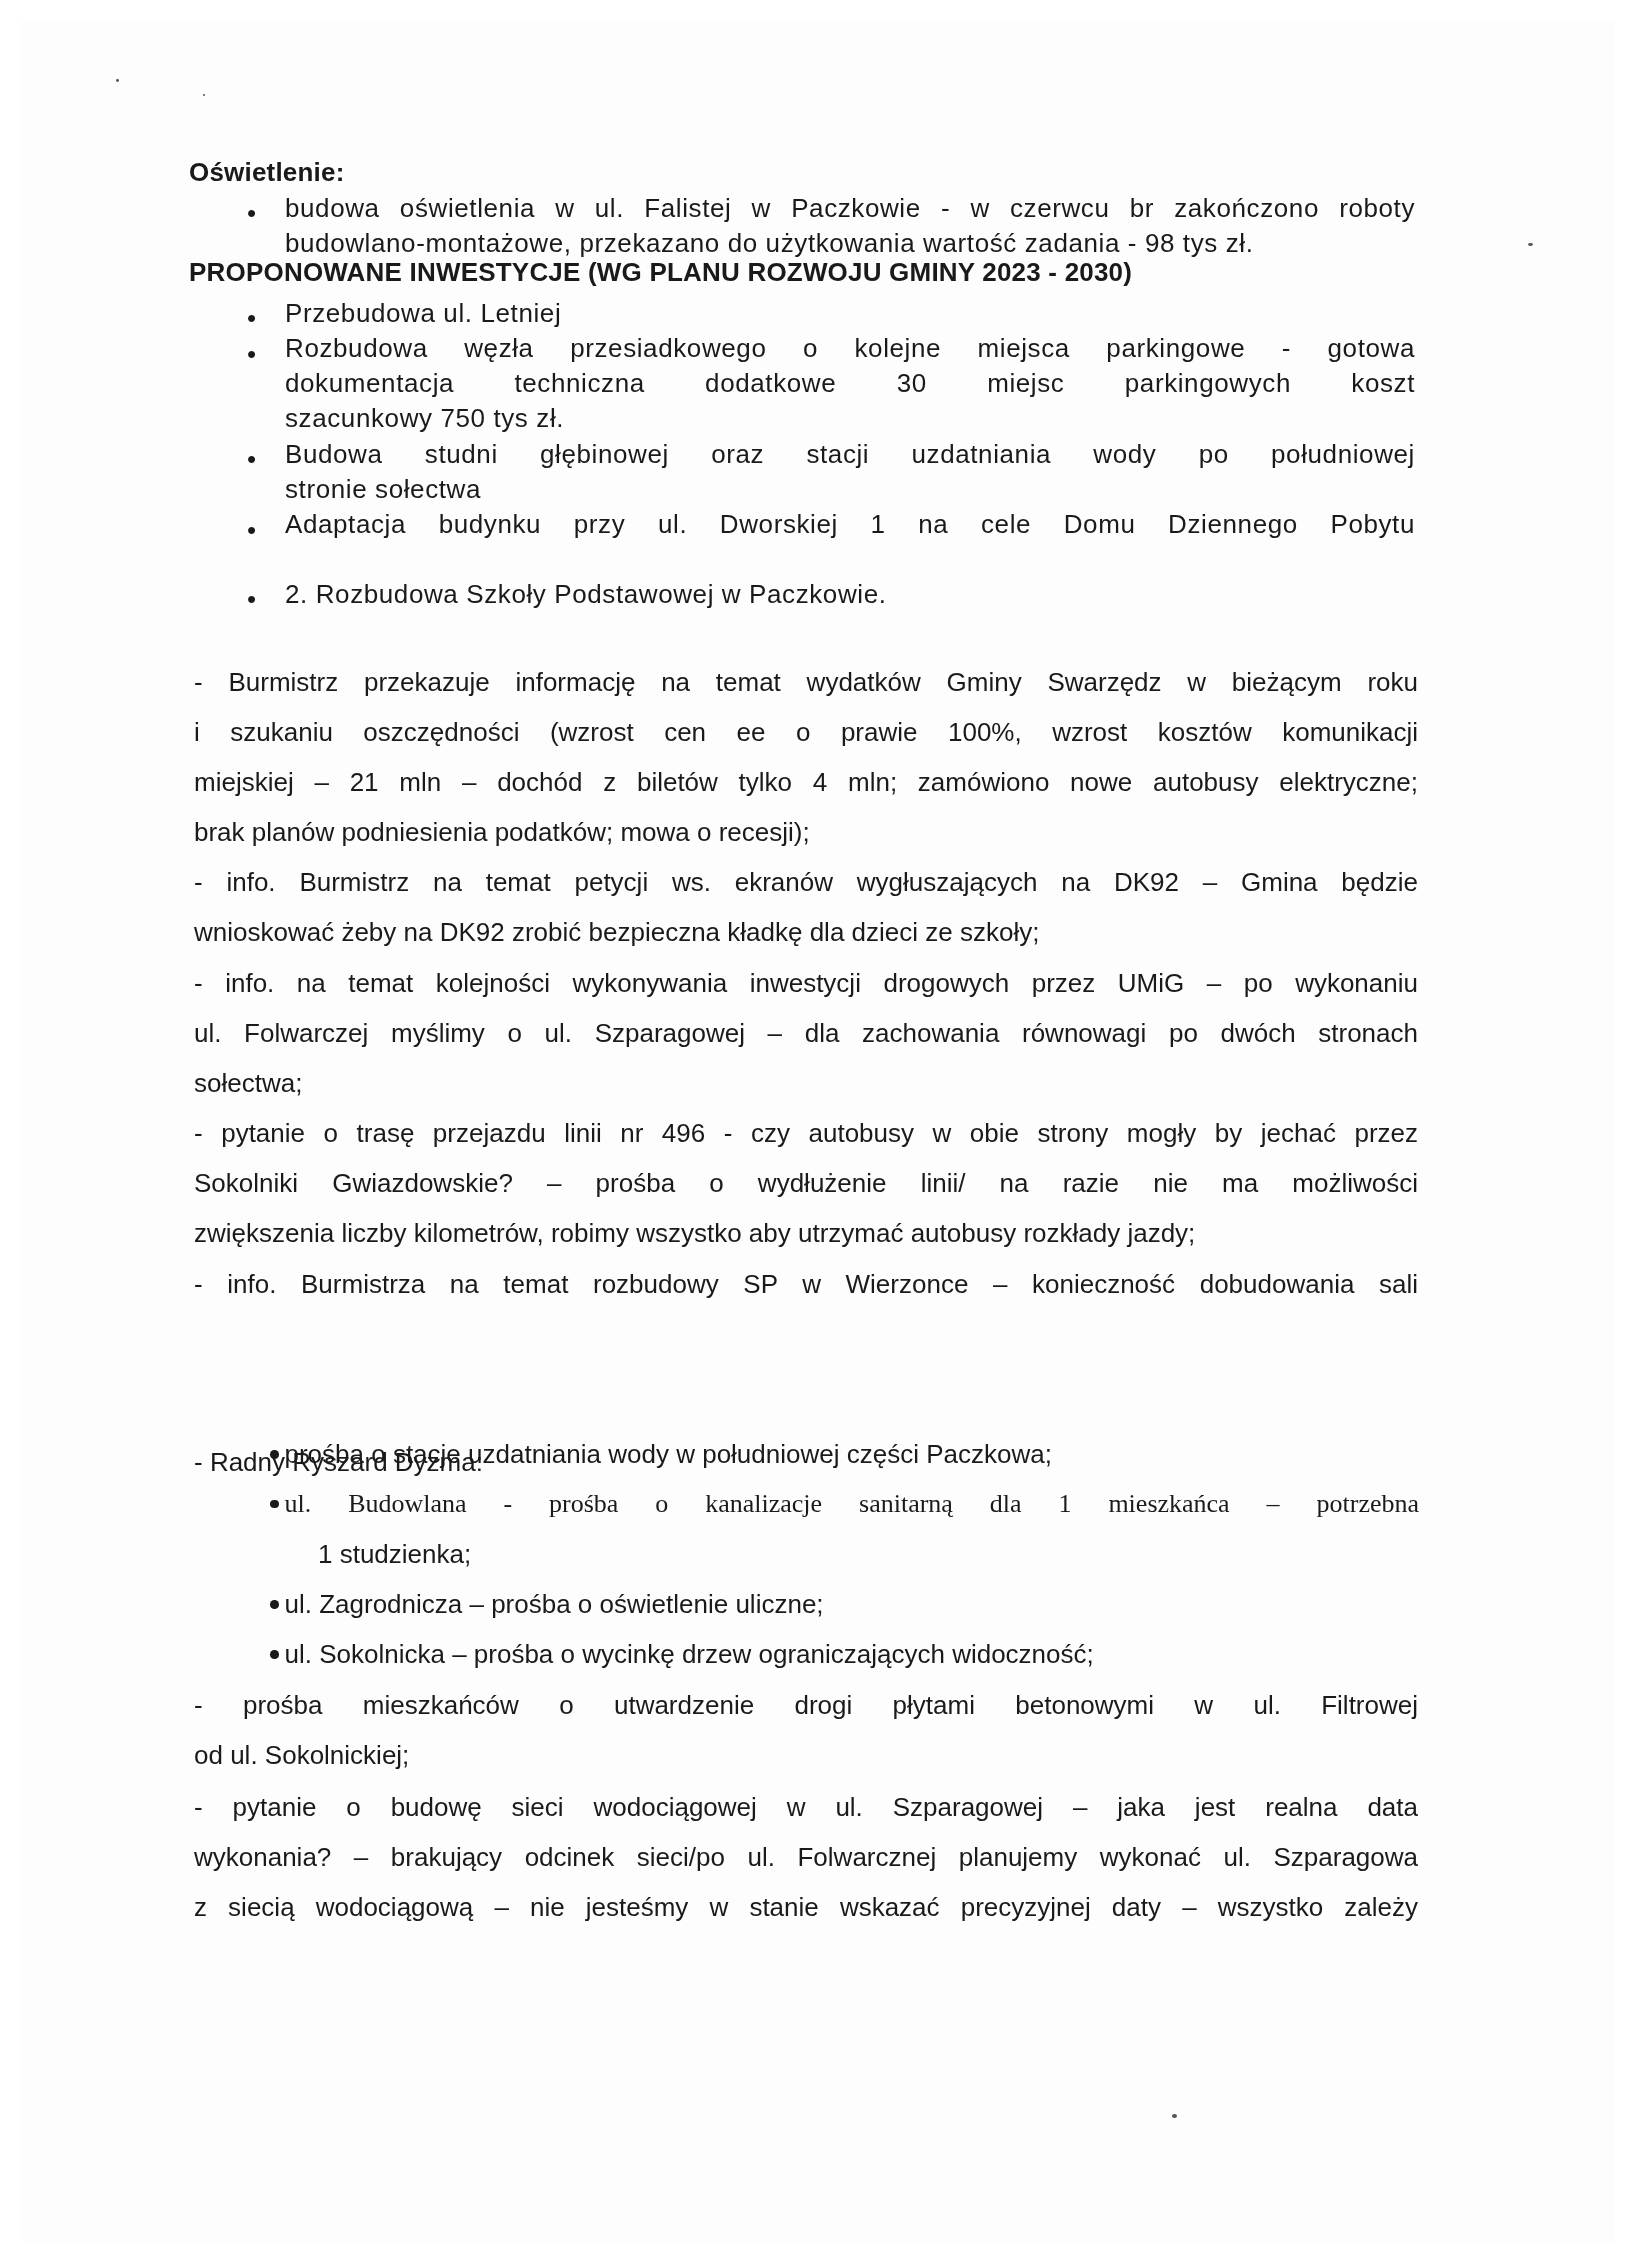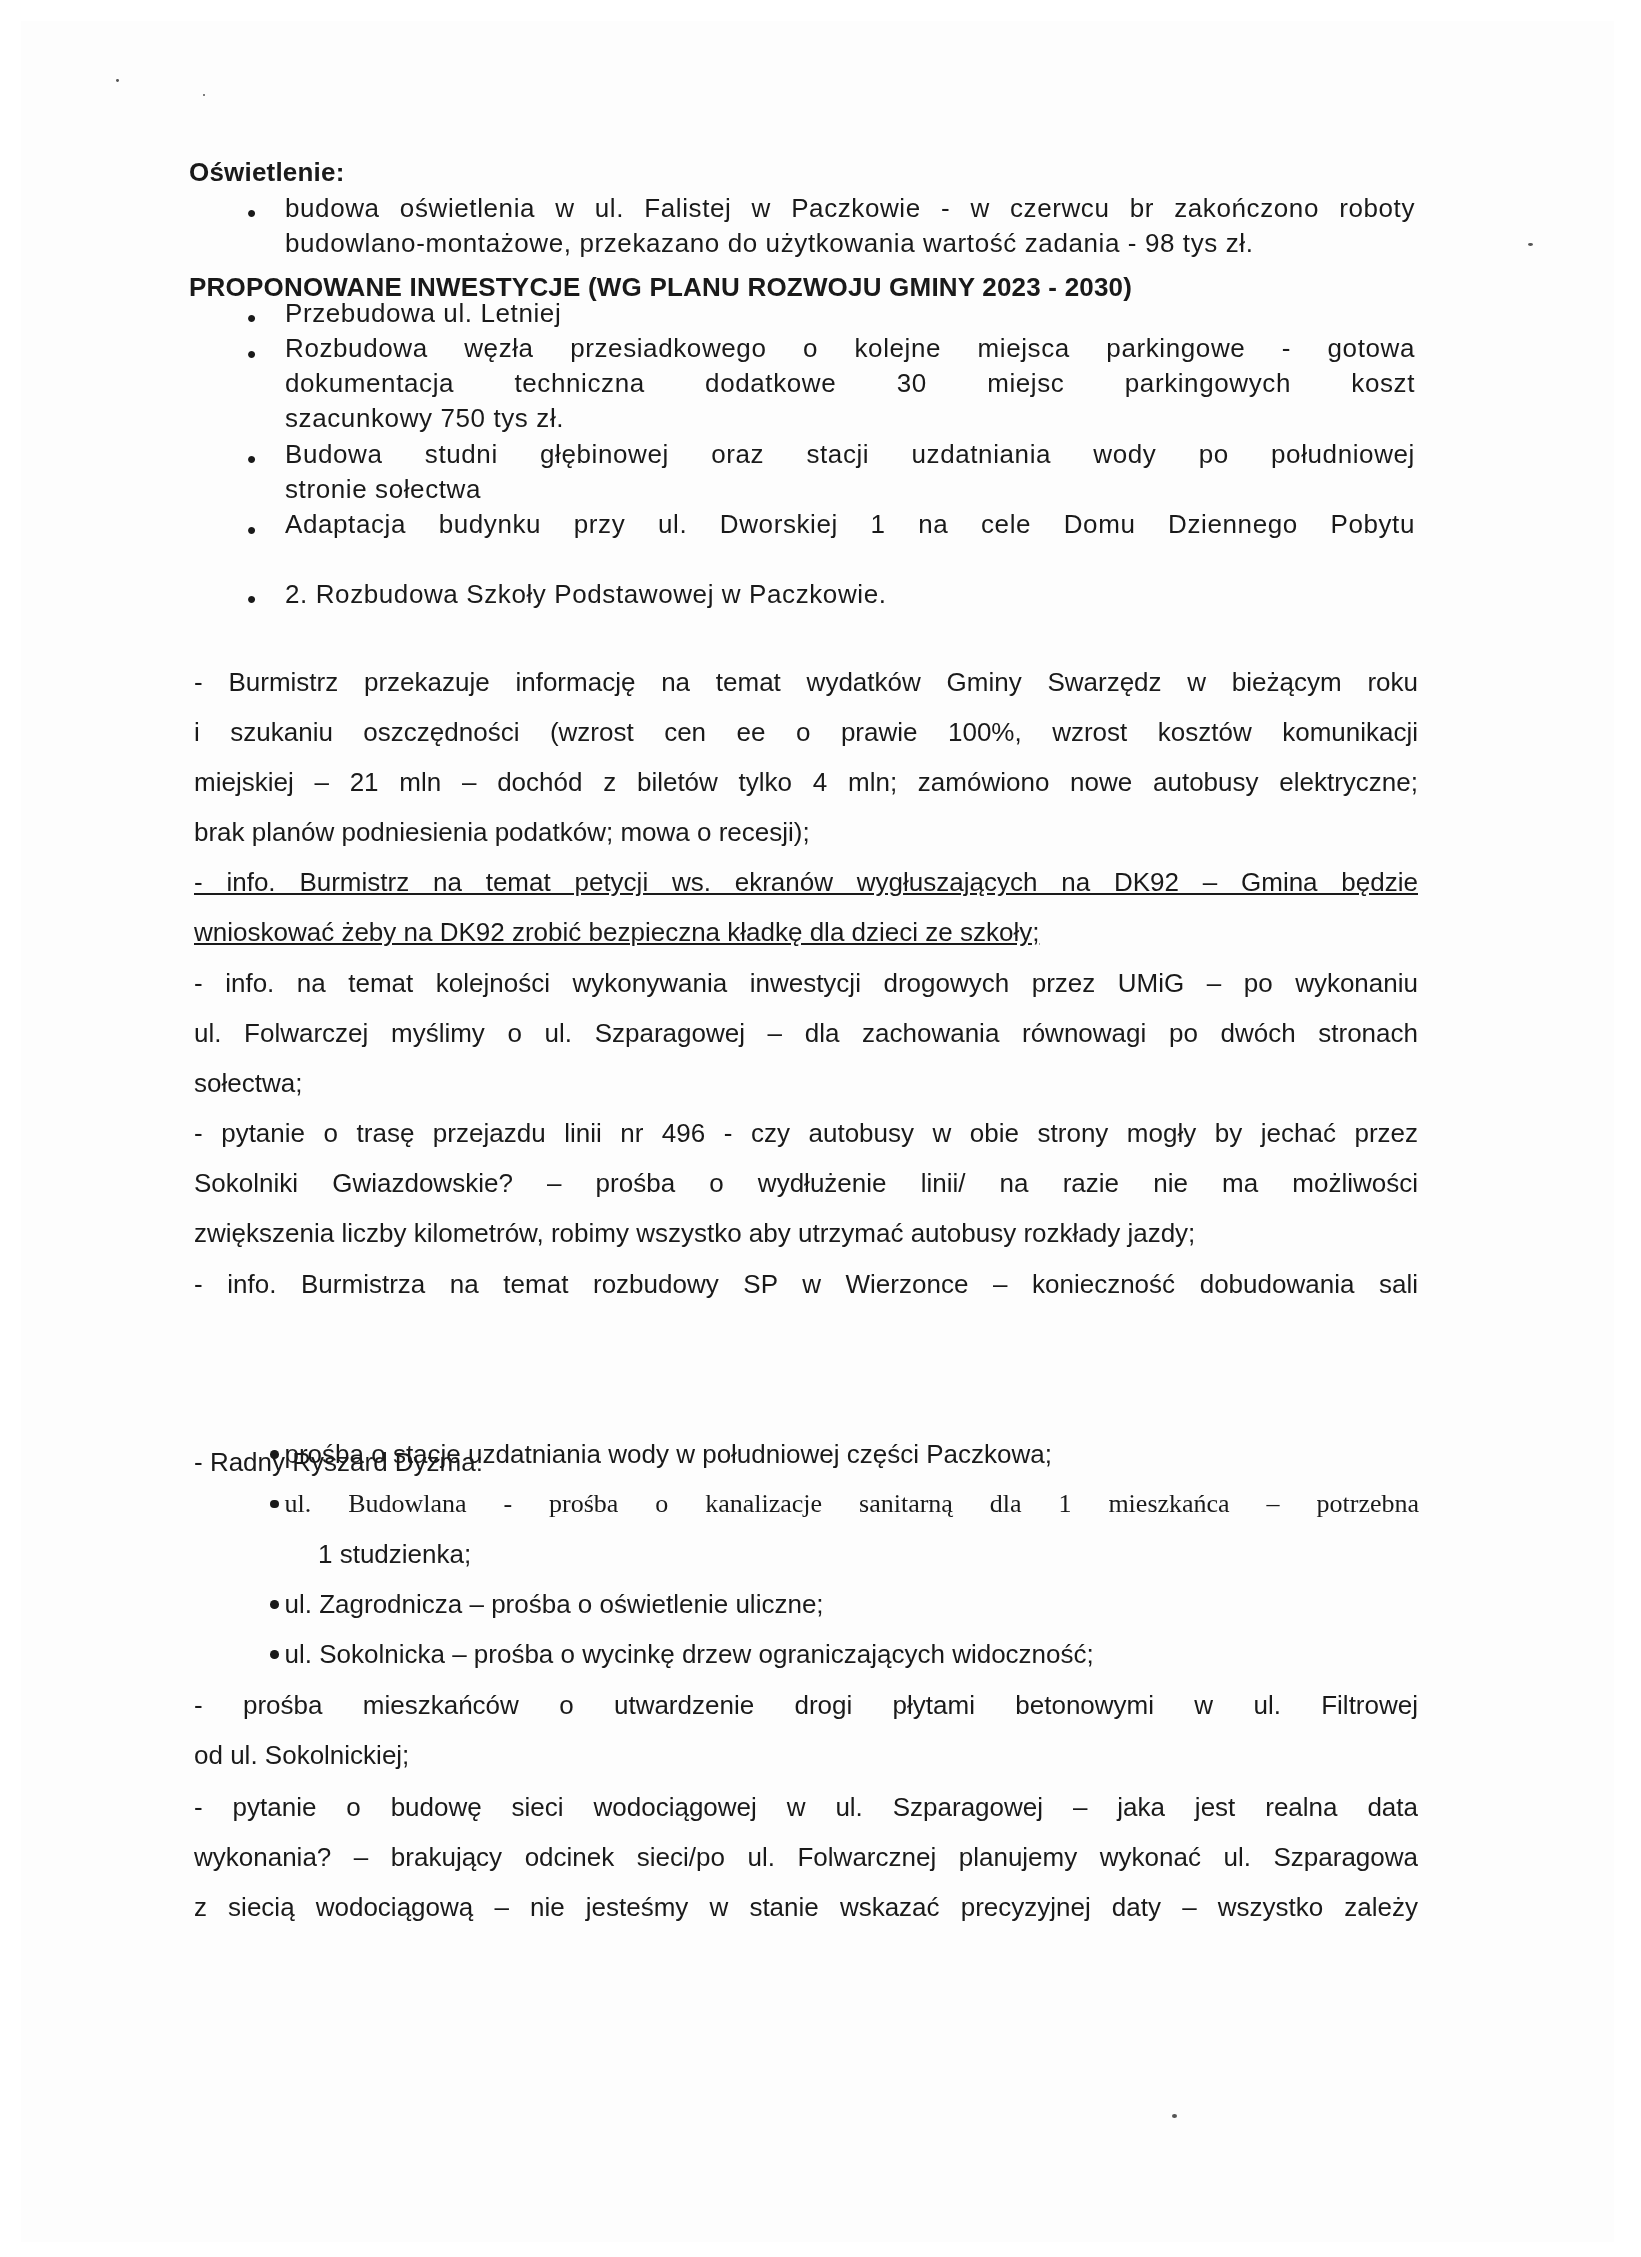--- a/index.html
+++ b/index.html
@@ -111,21 +111,21 @@
 <div class="speck" style="left:1172px;top:2114px;width:4.8px;height:3.9px;"></div>
 
 <div class="heading" style="top:157px;">Oświetlenie:</div>
 
 <div class="bl" style="top:198px;">•</div>
 <div class="bt" style="top:191px;">
   <span style="display:block;text-align-last:justify;white-space:nowrap;">budowa oświetlenia w ul. Falistej w Paczkowie - w czerwcu br zakończono roboty</span>
   <span style="display:block;white-space:nowrap;">budowlano-montażowe, przekazano do użytkowania wartość zadania - 98 tys zł.</span>
 </div>
 
-<div class="heading" style="top:272px;">PROPONOWANE INWESTYCJE (WG PLANU ROZWOJU GMINY 2023 - 2030)</div>
+<div class="heading" style="top:257px;">PROPONOWANE INWESTYCJE (WG PLANU ROZWOJU GMINY 2023 - 2030)</div>
 
 <div class="bl" style="top:303px;">•</div>
 <div class="bt" style="top:296px;">
   <span style="display:block;white-space:nowrap;">Przebudowa ul. Letniej</span>
 </div>
 
 <div class="bl" style="top:339px;">•</div>
 <div class="bt" style="top:331px;">
   <span style="display:block;text-align-last:justify;white-space:nowrap;">Rozbudowa węzła przesiadkowego o kolejne miejsca parkingowe - gotowa</span>
   <span style="display:block;text-align-last:justify;white-space:nowrap;word-spacing:13.5px;">dokumentacja techniczna dodatkowe 30 miejsc parkingowych koszt</span>
@@ -148,21 +148,21 @@
   <span style="display:block;white-space:nowrap;">2. Rozbudowa Szkoły Podstawowej w Paczkowie.</span>
 </div>
 
 <div class="para" style="top:657px;">
   <span class="line">- Burmistrz przekazuje informację na temat wydatków Gminy Swarzędz w bieżącym roku</span>
   <span class="line">i szukaniu oszczędności (wzrost cen ee o prawie 100%, wzrost kosztów komunikacji</span>
   <span class="line">miejskiej – 21 mln – dochód z biletów tylko 4 mln; zamówiono nowe autobusy elektryczne;</span>
   <span class="line last">brak planów podniesienia podatków; mowa o recesji);</span>
 </div>
 
-<div class="para" style="top:857px;text-decoration:underline;">
+<div class="para" style="top:857px;">
   <span class="line"> - info. Burmistrz na temat petycji ws. ekranów wygłuszających na DK92 – Gmina będzie</span>
   <span class="line last">wnioskować żeby na DK92 zrobić bezpieczna kładkę dla dzieci ze szkoły;</span>
 </div>
 
 <div class="para" style="top:958px;">
   <span class="line"> - info. na temat kolejności wykonywania inwestycji drogowych przez UMiG – po wykonaniu</span>
   <span class="line">ul. Folwarczej myślimy o ul. Szparagowej – dla zachowania równowagi po dwóch stronach</span>
   <span class="line last">sołectwa;</span>
 </div>
 

